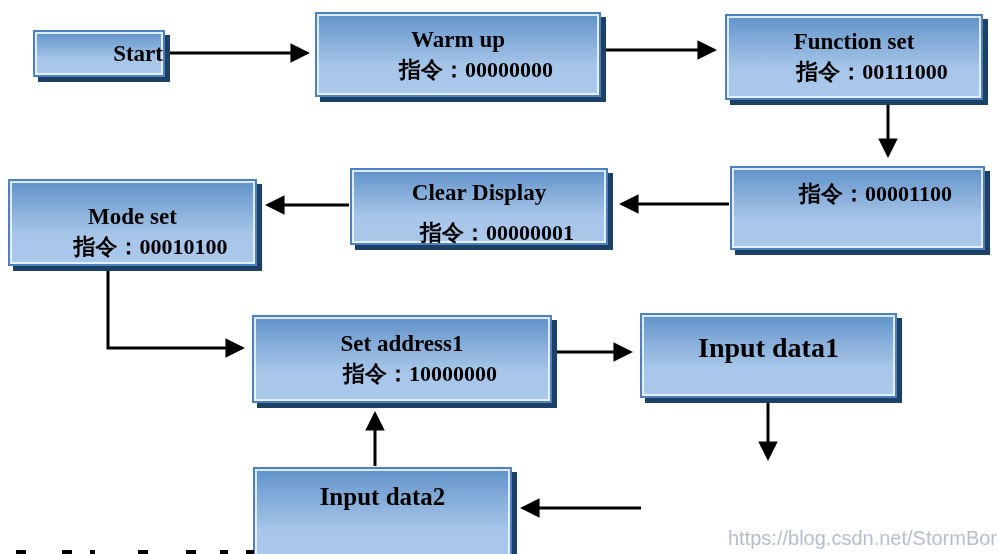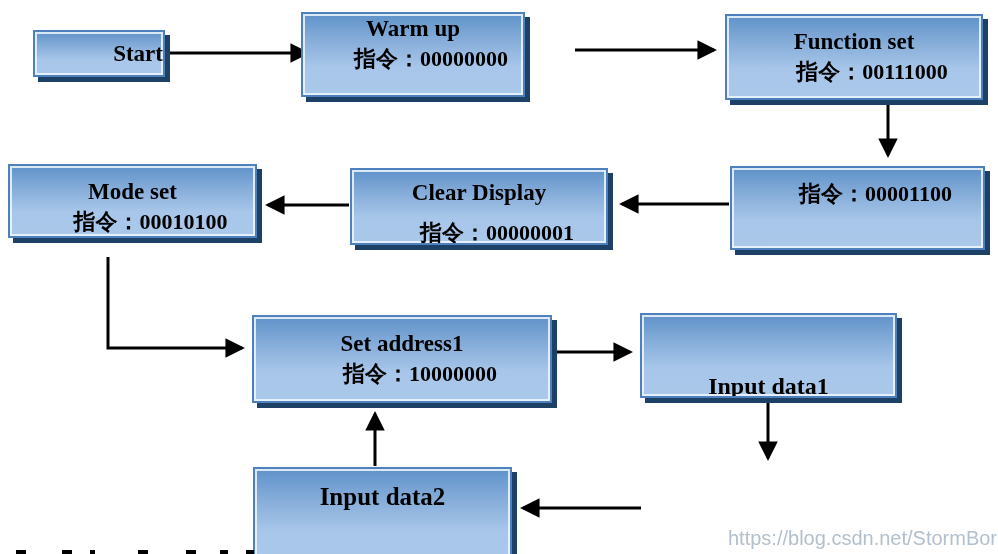--- a/index.html
+++ b/index.html
@@ -30,29 +30,29 @@
   .node-instr{
     display:block;
     font-size:22px;
     font-weight:bold;
     line-height:30px;
     white-space:nowrap;
     margin-left:36px;
   }
   
   #node-start{left:33px;top:30px;width:132px;height:47px;display:flex;align-items:center;justify-content:flex-end;}
-  #node-warm-up{left:301px;top:12px;width:224px;height:85px;}
+  #node-warm-up{left:315px;top:12px;width:286px;height:85px;padding-top:11px;}
   #node-function-set{left:725px;top:14px;width:258px;height:86px;padding-top:11px;}
-  #node-mode-set{left:8px;top:164px;width:249px;height:74px;padding-top:11px;}
+  #node-mode-set{left:8px;top:179px;width:249px;height:87px;padding-top:21px;}
   #node-clear-display{left:350px;top:168px;width:258px;height:77px;padding-top:8px;}
   #node-clear-display .node-instr{margin-top:10px;}
   #node-display-set{left:730px;top:166px;width:255px;height:84px;padding-top:11px;}
   #node-set-address1{left:252px;top:315px;width:300px;height:88px;padding-top:12px;}
   #node-input-data1{left:640px;top:313px;width:257px;height:85px;padding-top:18px;}
-  #node-input-data1 .node-label{font-size:24px;margin-top:38px;}
+  #node-input-data1 .node-label{font-size:28px;}
   #node-input-data2{left:253px;top:467px;width:259px;height:99px;padding-top:13px;}
   #node-input-data2 .node-label{font-size:25px;}
   #node-set-address2{left:642px;top:468px;width:255px;height:82px;padding-top:5px;}
   #node-set-address2 .node-instr{margin-top:17px;}
 
   #edges{
     position:absolute;left:0;top:0;width:998px;height:554px;
     pointer-events:none;
   }
   #edges line, #edges polyline{

